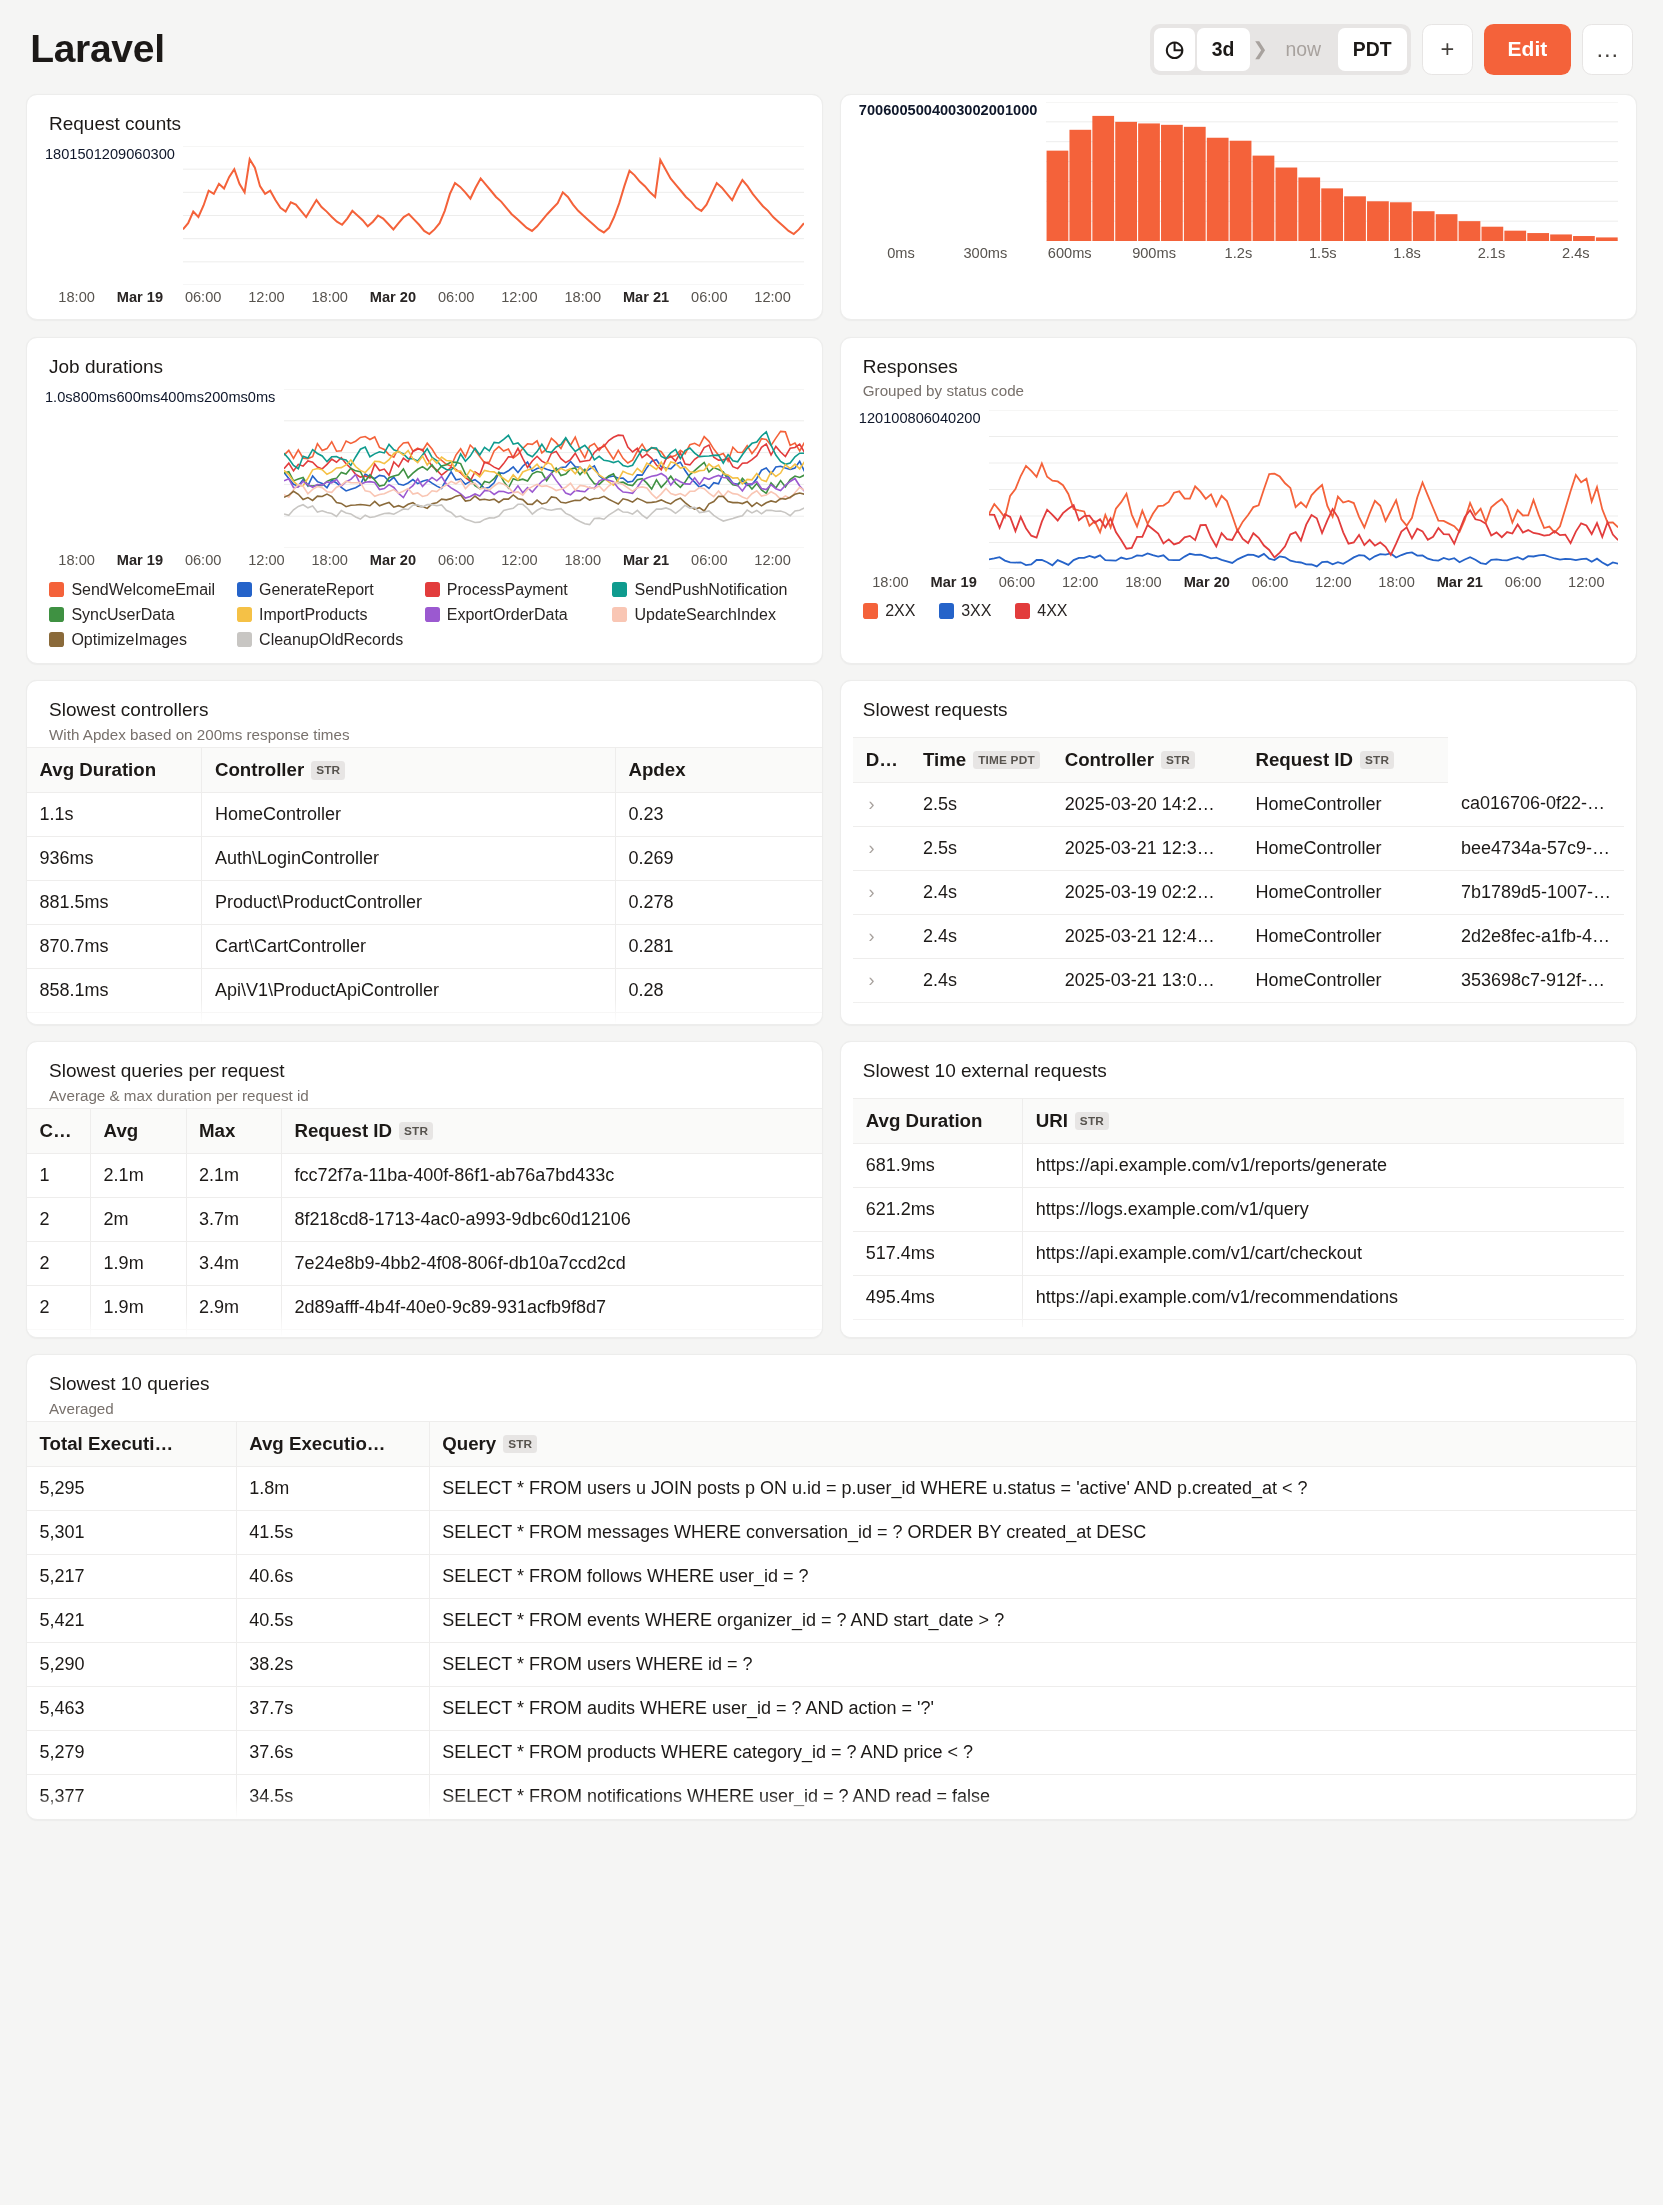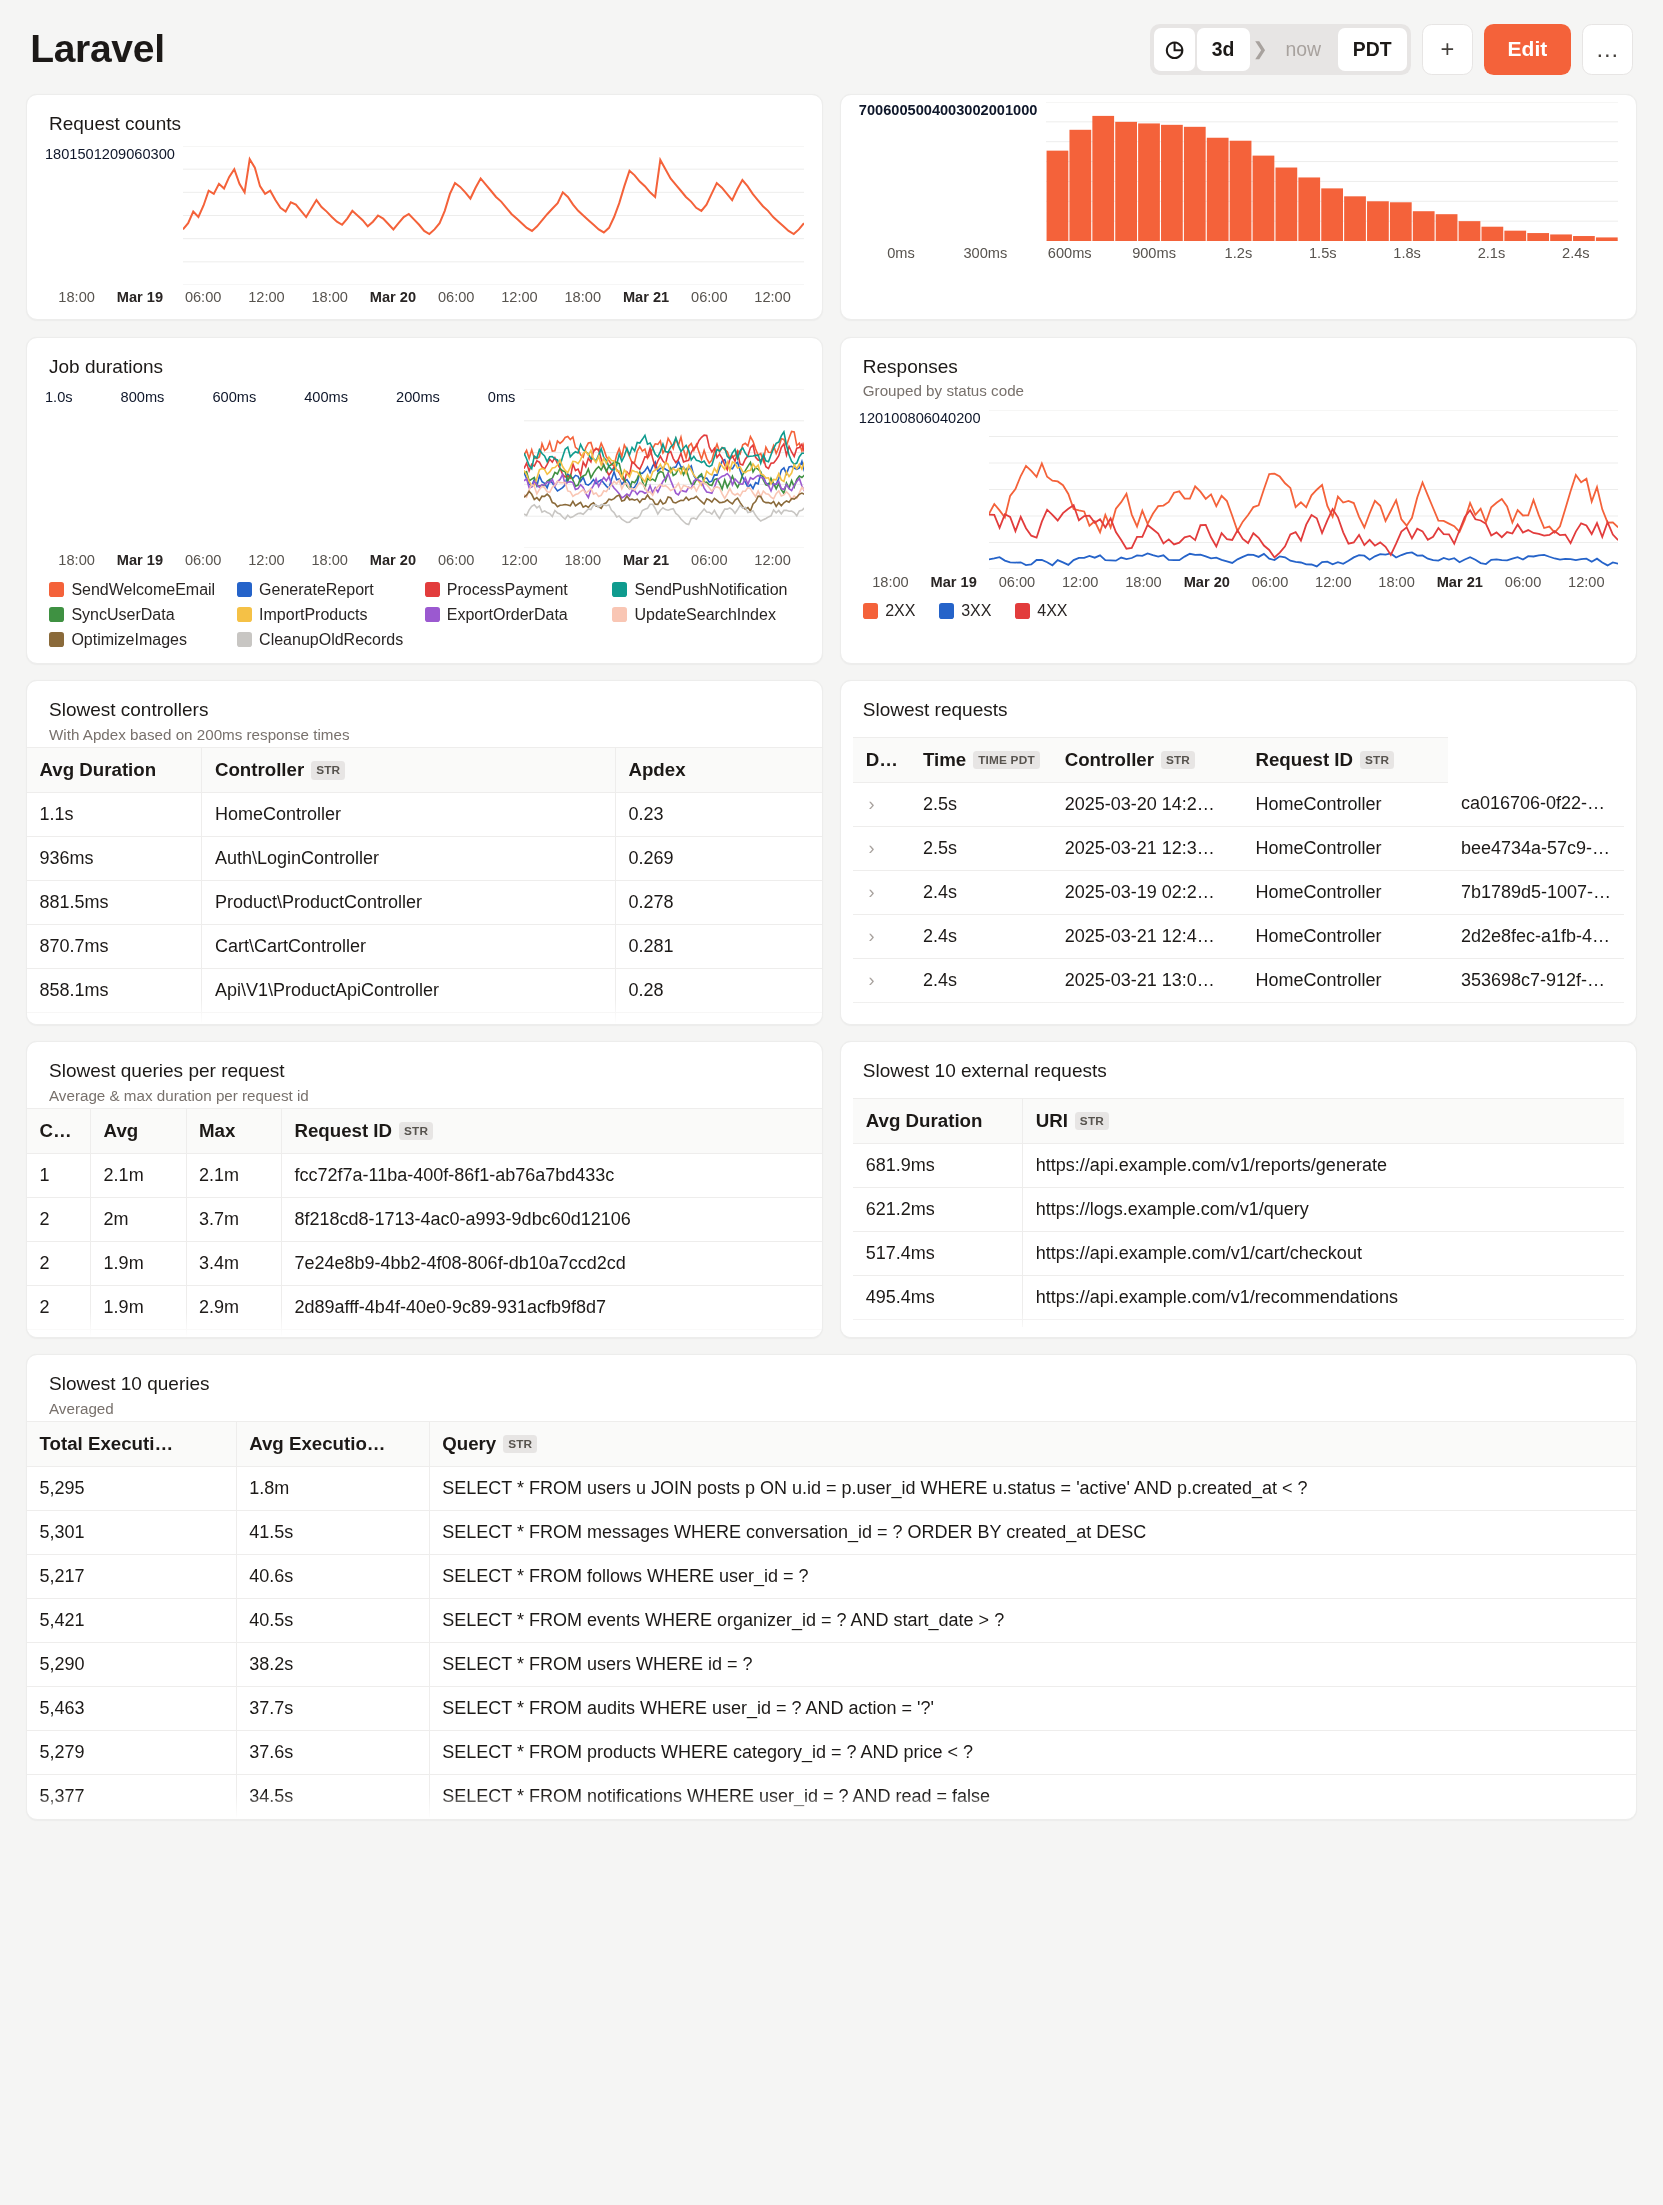--- a/index.html
+++ b/index.html
@@ -244,21 +244,21 @@
     </div>
   </div>
 
   <div class="row">
     <div class="card half">
       <div class="card-head">
         <div class="card-title">Job durations</div>
       </div>
       <div class="card-body">
         <div class="chart-wrap">
-          <div class="yaxis" id="jd-y" style="height: 159px; gap: 48px;">
+          <div class="yaxis" id="jd-y" style="height: 159px;">
               <div>1.0s</div>
               <div>800ms</div>
               <div>600ms</div>
               <div>400ms</div>
               <div>200ms</div>
               <div>0ms</div>
             </div>
           <div class="plot">
             <svg id="jd-svg" viewBox="0 0 1000 230" preserveAspectRatio="none" style="height:159px">
                 <line x1="0" y1="0" x2="1000" y2="0" stroke="#ededec" stroke-width="1" vector-effect="non-scaling-stroke"></line>

